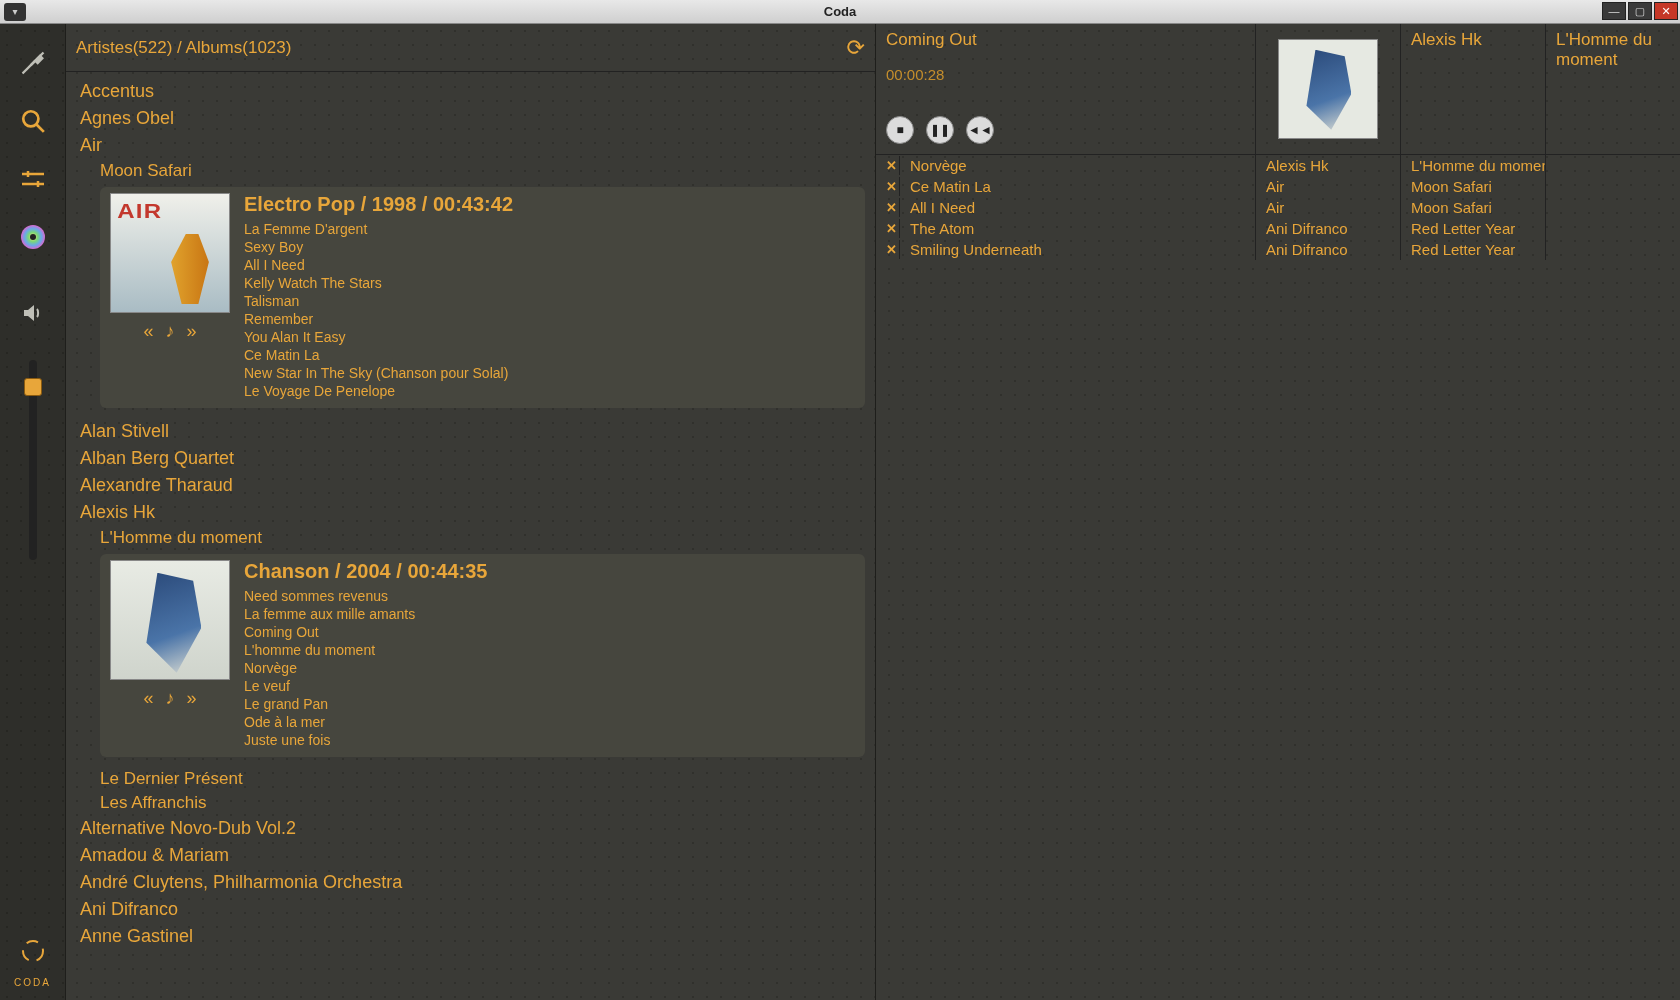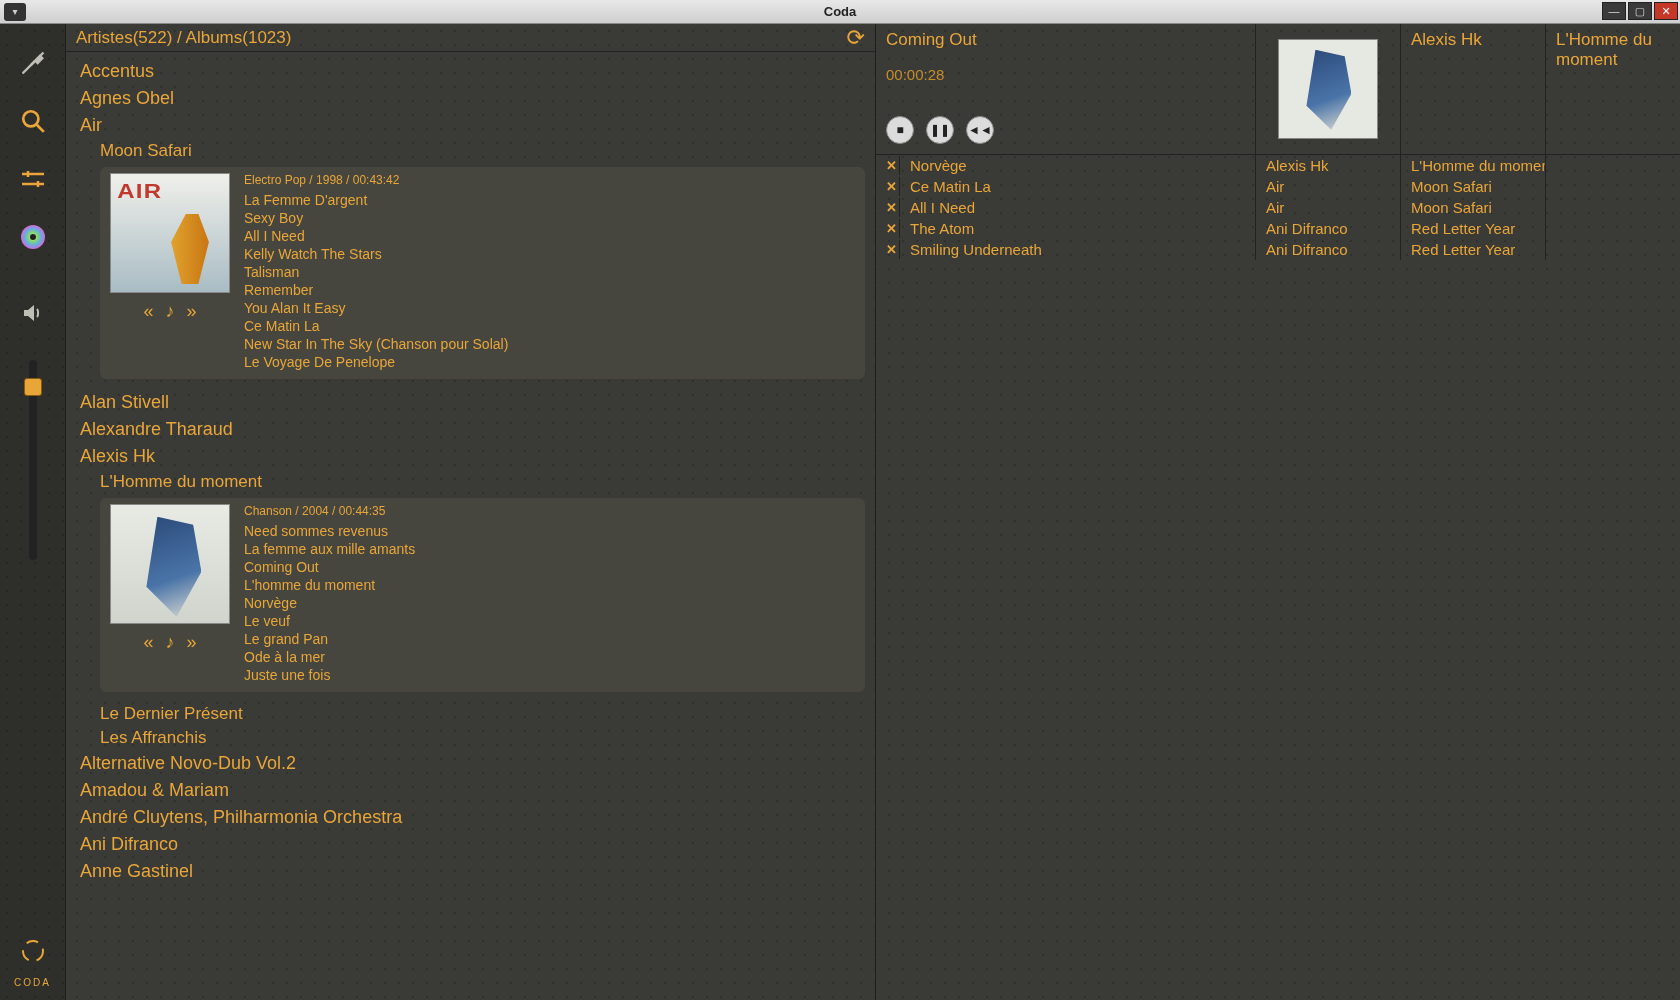--- a/index.html
+++ b/index.html
@@ -92,21 +92,21 @@
     color:#e8a63a; margin-top:-8px; margin-bottom:12px;
   }
 
   
   .library {
     width: 810px;
     border-right:1px solid #1e1e1b;
     display:flex; flex-direction:column;
   }
   .lib-header{
-    height:28px; display:flex; align-items:center;
+    height:48px; display:flex; align-items:center;
     padding:0 10px;
     border-bottom:1px solid #222;
     font-size:17px;
   }
   .lib-header .refresh{
     margin-left:auto; font-size:22px; cursor:pointer;
   }
   .lib-body{
     flex:1; overflow-y:auto; overflow-x:hidden;
     padding: 6px 0 6px 6px;
@@ -168,21 +168,21 @@
     margin-top:8px;
     display:flex; gap:12px;
     font-size:18px;
     color:#e8a63a;
   }
   .play-ctrls span{ cursor:pointer }
   .tracklist{
     flex:1;
   }
   .album-meta{
-    font-size:12px; margin-bottom:4px;
+    font-size:20px; margin-bottom:4px;font-weight:bold;
   }
   .track{
     font-size:14px; padding:1px 0;
     cursor:pointer;
   }
 
   
   .lib-body::-webkit-scrollbar{ width:18px }
   .lib-body::-webkit-scrollbar-track{ background:#2a2a27 }
   .lib-body::-webkit-scrollbar-thumb{ background:#6a6a64; border:3px solid #2a2a27; border-radius:4px }
@@ -355,20 +355,21 @@
             <div class="track">Kelly Watch The Stars</div>
             <div class="track">Talisman</div>
             <div class="track">Remember</div>
             <div class="track">You Alan It Easy</div>
             <div class="track">Ce Matin La</div>
             <div class="track">New Star In The Sky (Chanson pour Solal)</div>
             <div class="track">Le Voyage De Penelope</div>
           </div>
         </div>
         <div class="artist-row">Alan Stivell</div>
+        <div class="artist-row">Alban Berg Quartet</div>
         <div class="artist-row">Alexandre Tharaud</div>
         <div class="artist-row">Alexis Hk</div>
         <div class="album-title">L'Homme du moment</div>
         <div class="album-card">
           <div class="album-left">
             <div class="album-cover alexis"></div>
             <div class="play-ctrls">
               <span>«</span>
               <span>♪</span>
               <span>»</span>

